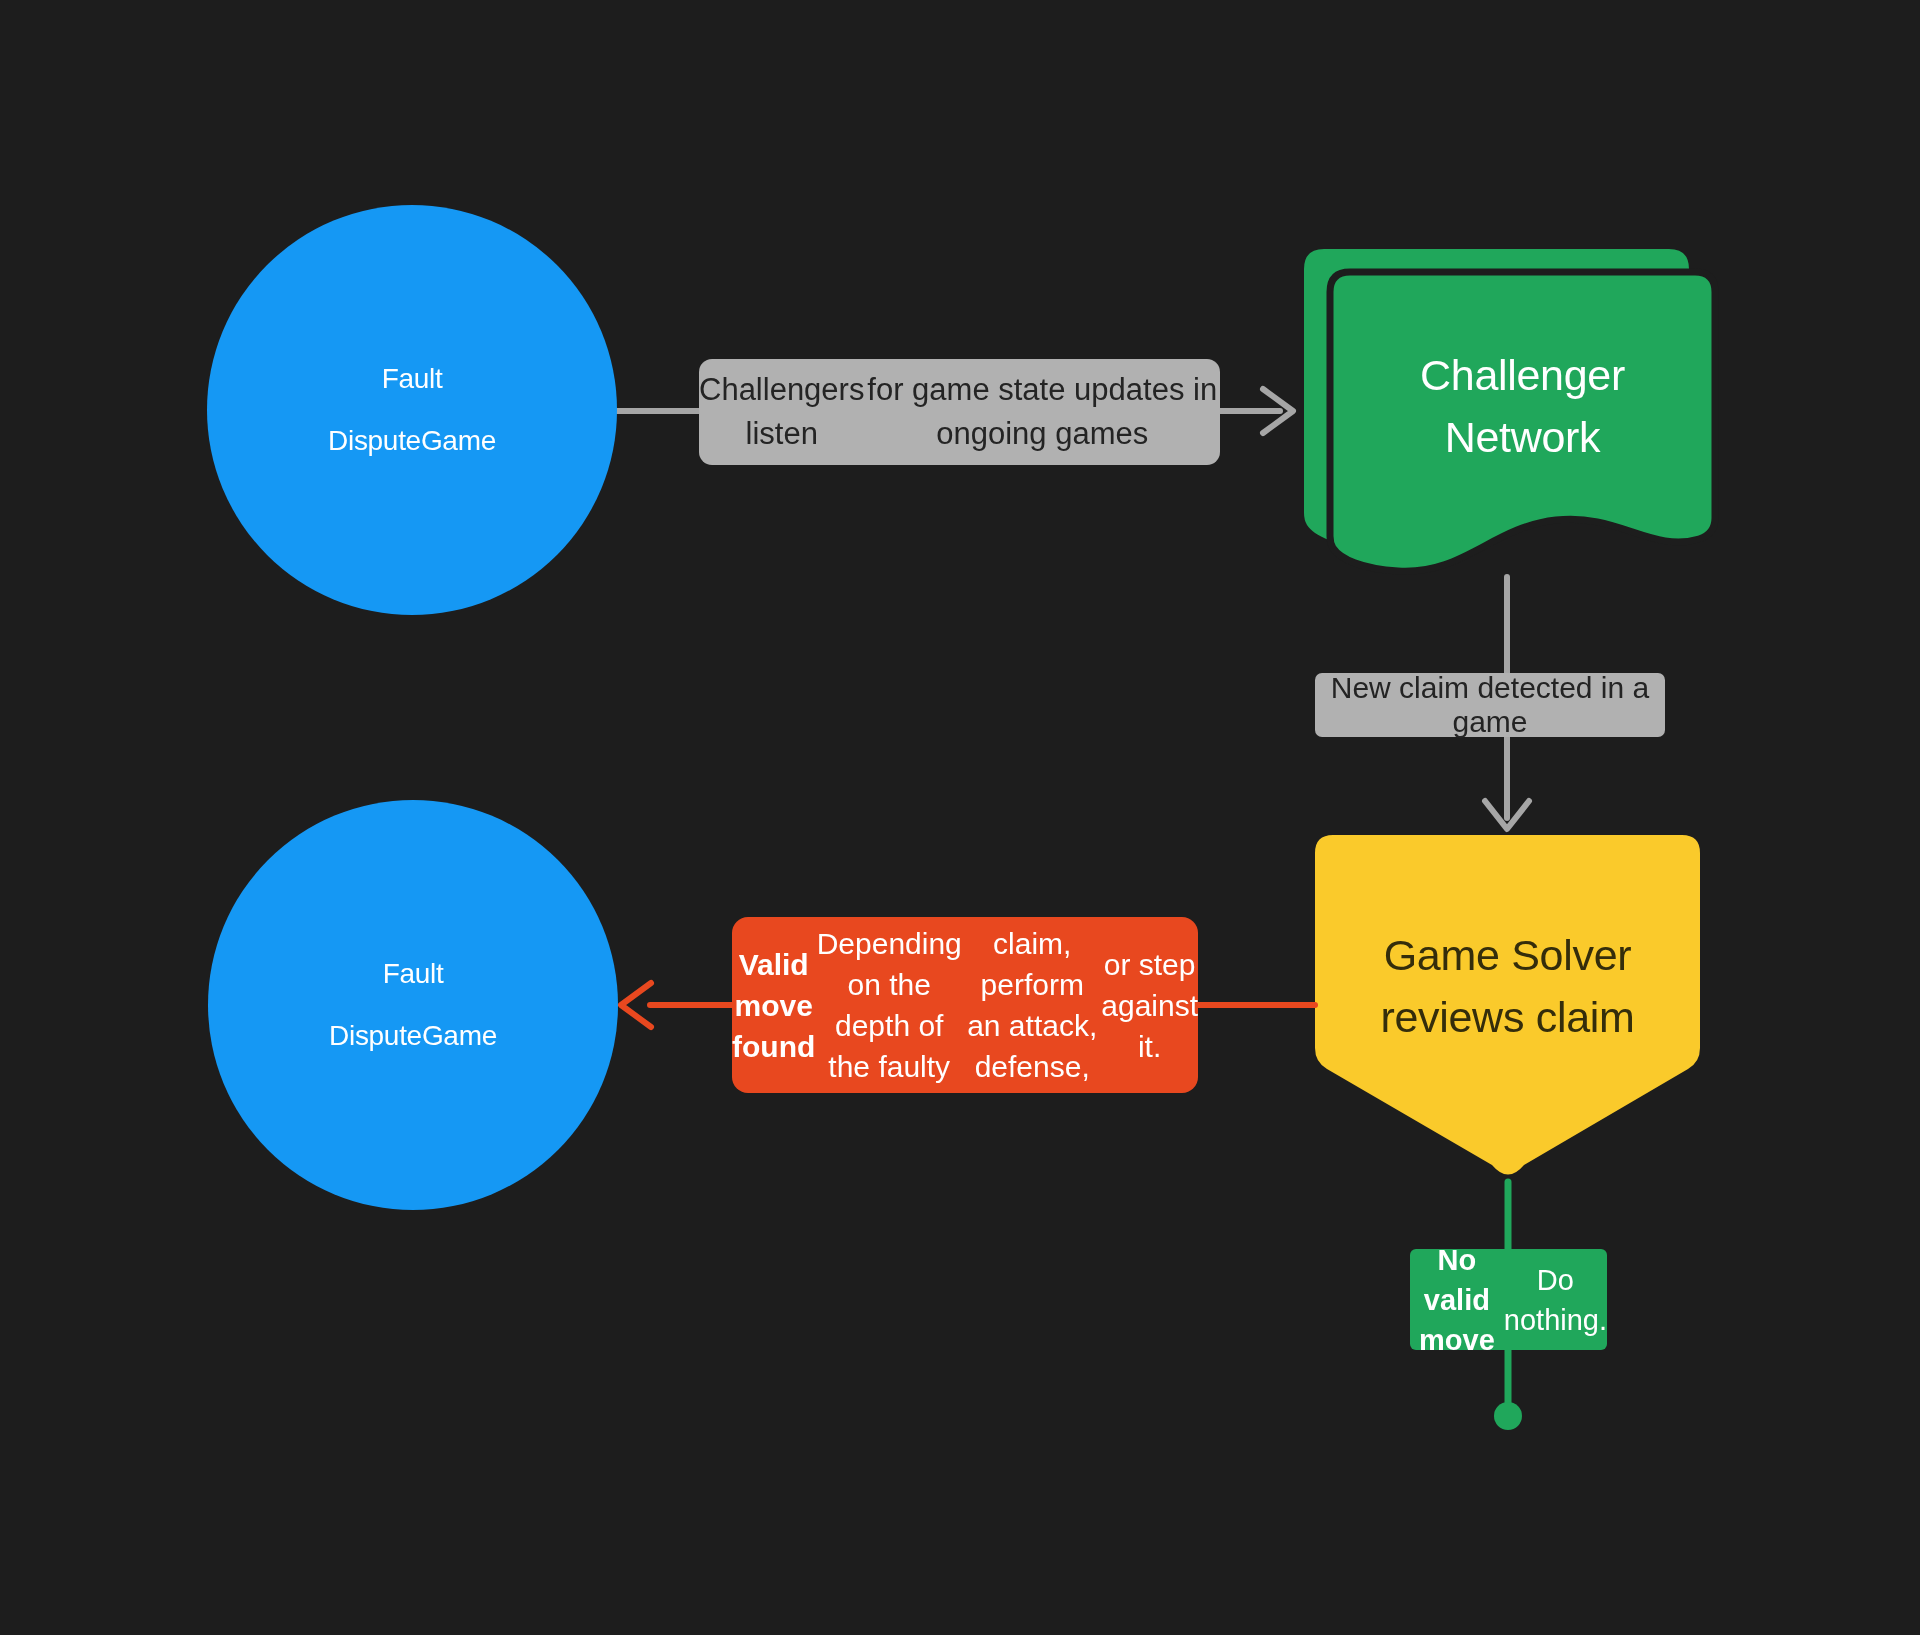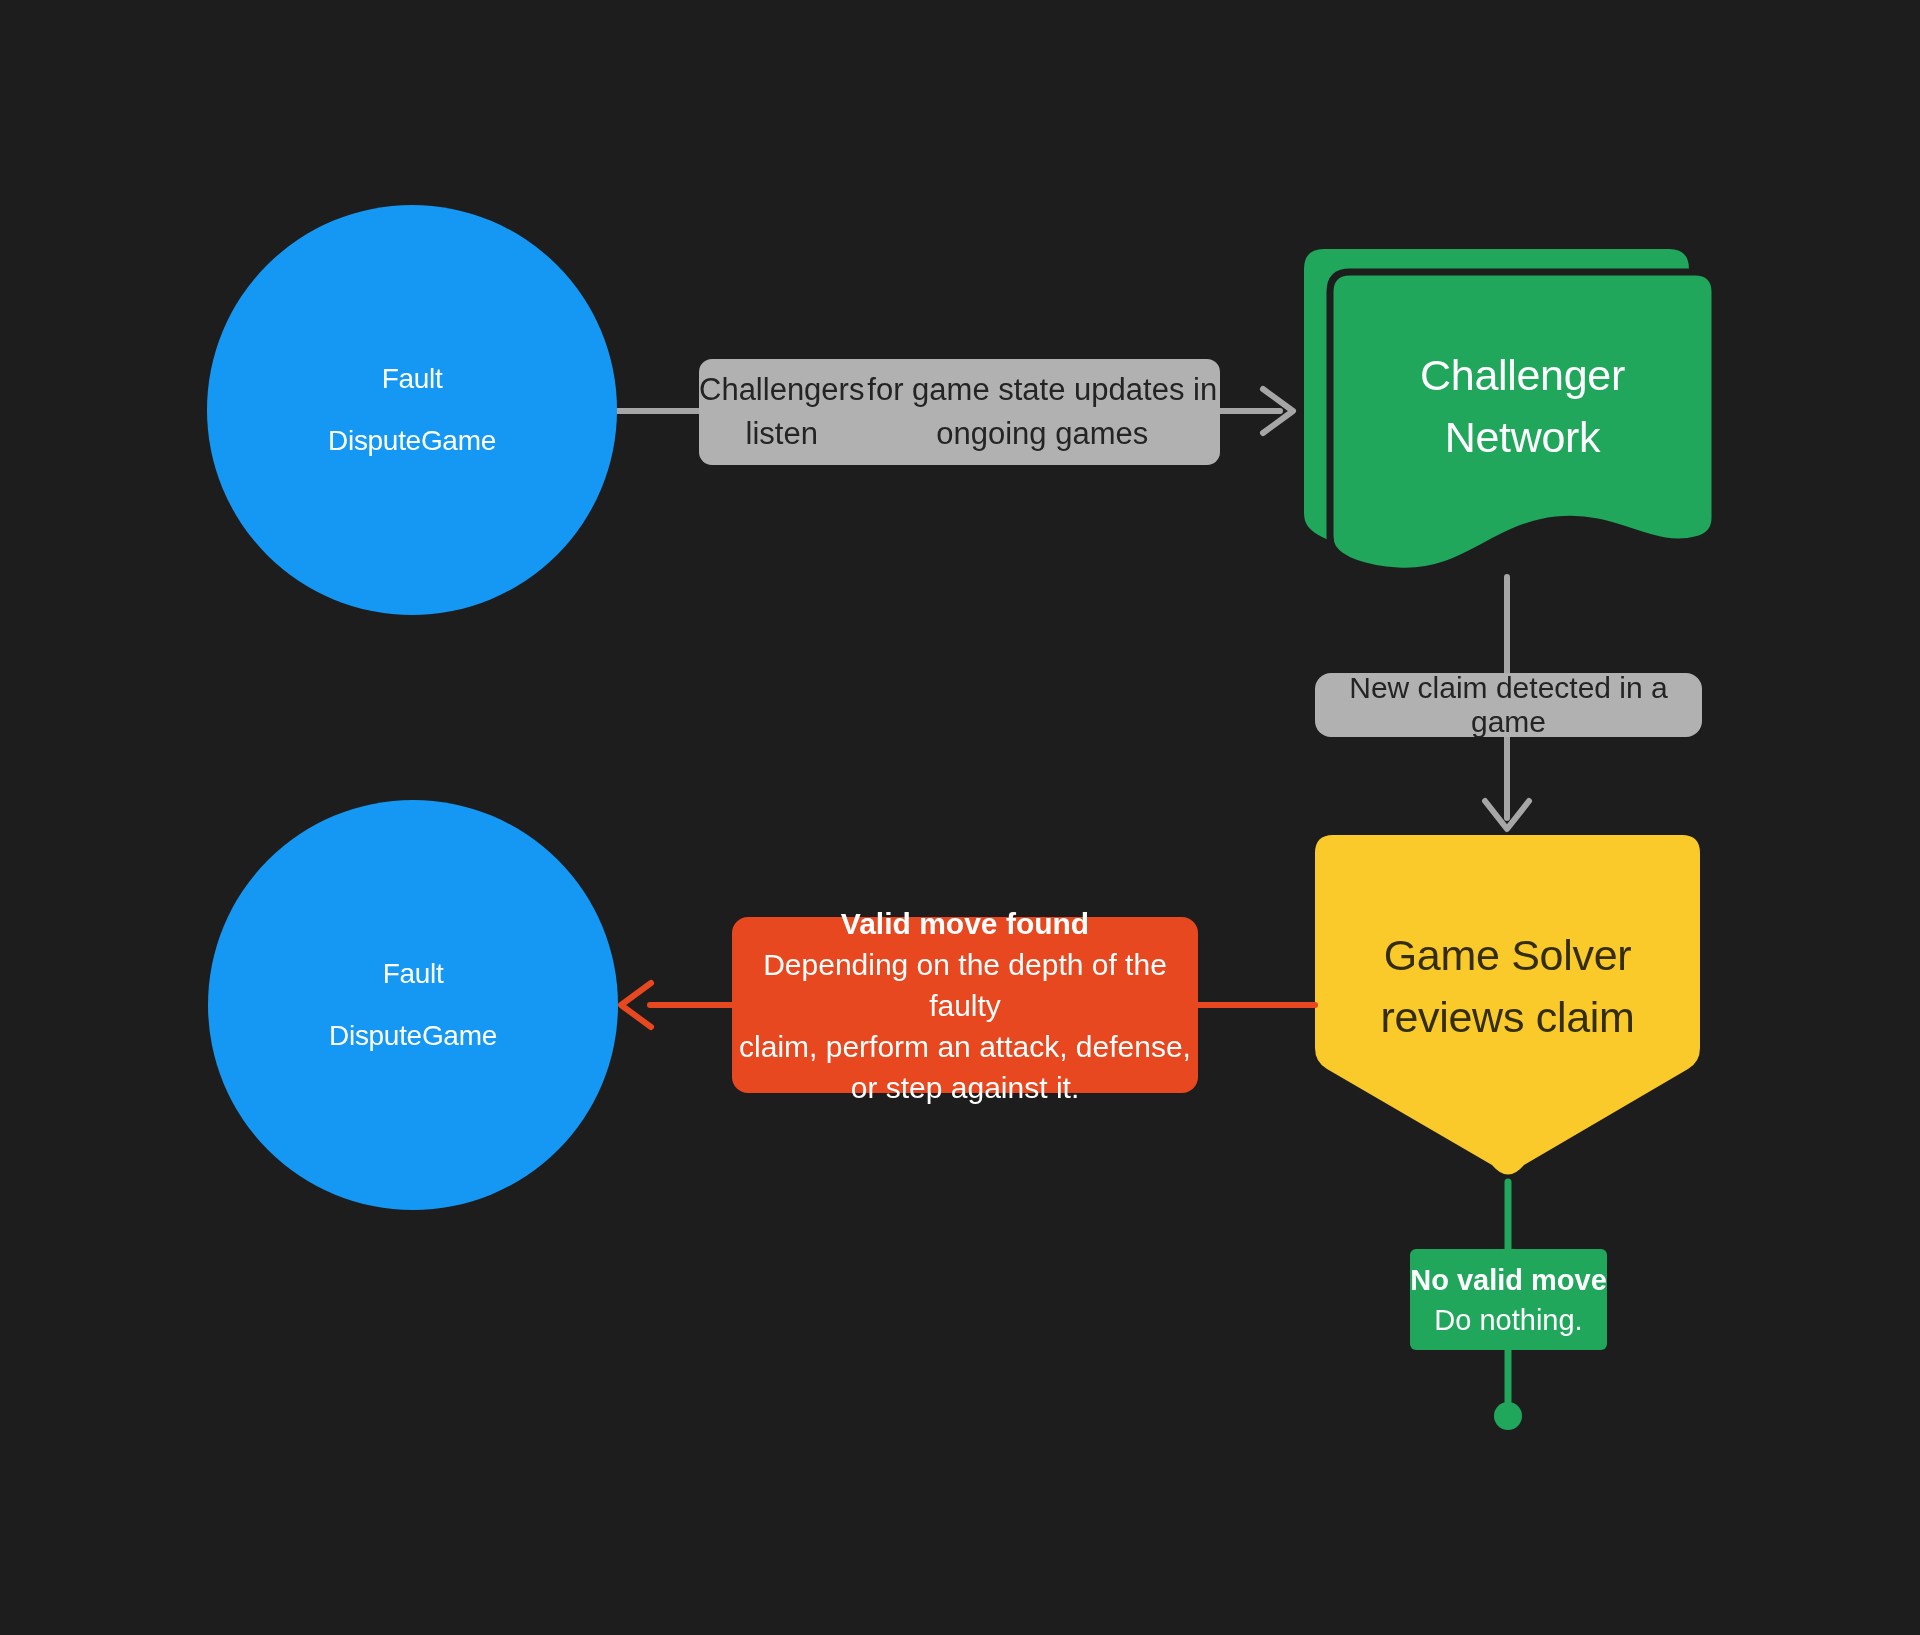--- a/index.html
+++ b/index.html
@@ -53,25 +53,25 @@
     left:1315px;top:835px;width:385px;height:302px;
     color:var(--pentagon_text);font-size:43px;line-height:62px;letter-spacing:-0.3px;
   }
 
   .edge-label{
     position:absolute;background:var(--gray_fill);color:var(--dark_text);
     display:flex;flex-direction:row;align-items:center;justify-content:center;
     text-align:center;border-radius:13px;
   }
   .edge-label.listen{left:699px;top:359px;width:521px;height:106px;font-size:31px;line-height:44px;}
-  .edge-label.new-claim{left:1315px;top:673px;width:387px;height:64px;font-size:30px;line-height:34px;border-radius:16px;}
+  .edge-label.new-claim{left:1315px;top:673px;width:350px;height:64px;font-size:30px;line-height:34px;border-radius:7px;}
 
   .callout{
     position:absolute;color:var(--white_text);
-    display:flex;flex-direction:column;align-items:center;justify-content:center;
+    display:flex;align-items:center;justify-content:center;
     text-align:center;
   }
   .callout.valid{
     left:732px;top:917px;width:466px;height:176px;border-radius:16px;
     background:var(--red);font-size:30px;line-height:41px;
   }
   .callout.novalid{
     left:1410px;top:1249px;width:197px;height:101px;border-radius:6px;
     background:var(--green);font-size:29px;line-height:40px;
   }

